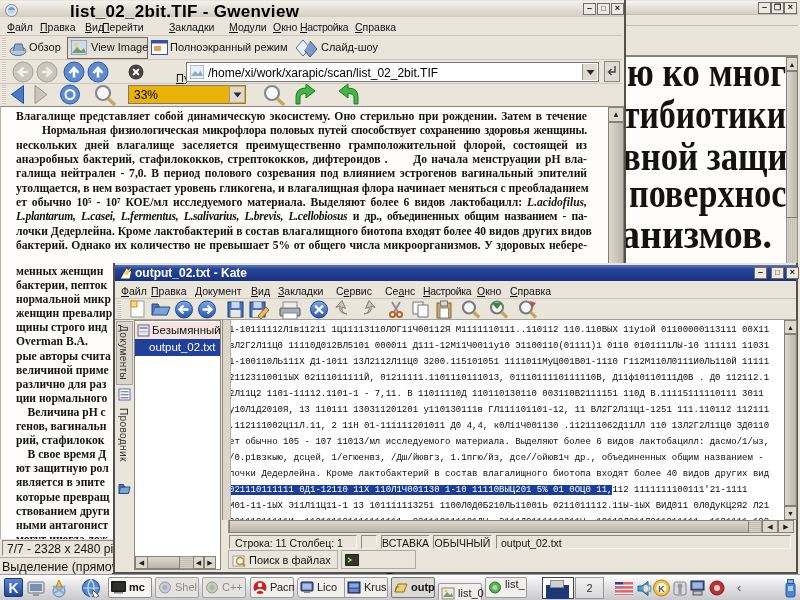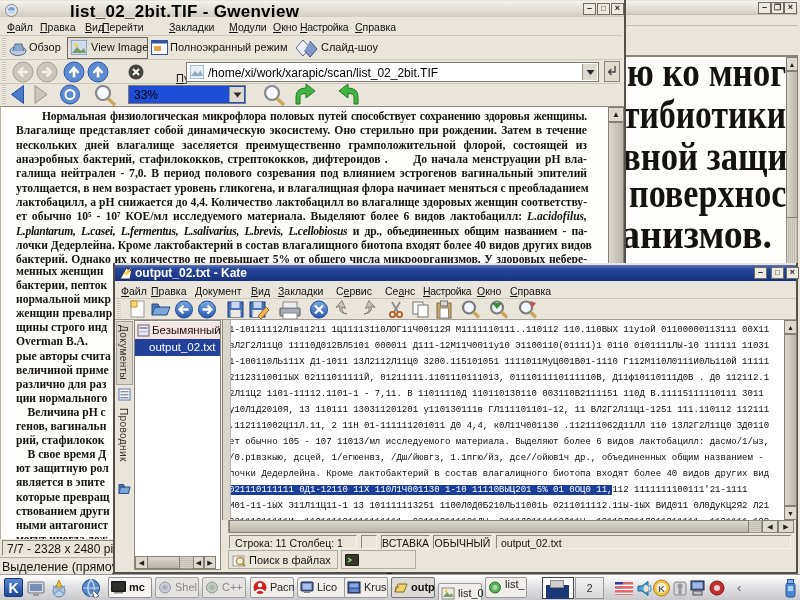--- a/index.html
+++ b/index.html
@@ -139,45 +139,44 @@
   <div class="abs" style="left:0; top:84px; right:2px; height:22px;">
     <div class="abs handle" style="left:2px; top:1px; height:19px;"></div>
     <svg class="abs" style="left:8px; top:0;" width="118" height="22">
       <path d="M15.5 1.5 L3.5 10.5 L15.5 19.5 Z" fill="#4a7ac8" stroke="#24509c"></path>
       <path d="M27 1.5 L39 10.5 L27 19.5 Z" fill="#cac6bc" stroke="#9a968c"></path>
       <circle cx="62" cy="10.5" r="9.5" fill="#5e8bd0" stroke="#2d57a5"></circle>
         <circle cx="62" cy="10.5" r="4.5" fill="none" stroke="#fff" stroke-width="2"></circle>
       <circle cx="95" cy="9" r="7" fill="#f6f9fe" stroke="#888" stroke-width="2.2"></circle>
         <line x1="100" y1="14.5" x2="107" y2="21" stroke="#c9a757" stroke-width="3.4"></line>
     </svg>
-    <div class="abs" style="left:128px; top:1px; width:118px; height:19px; background:#1d4ed8; border:1px solid #7d7970;">
+    <div class="abs" style="left:128px; top:1px; width:118px; height:19px; background:#eab308; border:1px solid #7d7970;">
       <div class="abs" style="left:5px; top:2px; font-size:12px;">33%</div>
       <div class="abs" style="right:1px; top:1px; width:15px; height:15px; background:#ddd9cf; border-left:1px solid #9a968c;">
         <svg width="15" height="15">
             <path d="M3.5 5.5 L7.5 10.5 L11.5 5.5 Z" fill="#2a2a2a"></path>
           </svg>
       </div>
     </div>
     <svg class="abs" style="left:262px; top:0;" width="100" height="22">
       <circle cx="10" cy="9" r="7" fill="#f6f9fe" stroke="#888" stroke-width="2.2"></circle>
         <line x1="15" y1="14.5" x2="22" y2="21" stroke="#c9a757" stroke-width="3.4"></line>
       <path d="M34 13 q0 -9 10 -9 l0 -4 9 7 -9 7 0 -4.5 q-6 0 -6 3.5 l0 7 -4 0 Z" fill="#44b544" stroke="#1e7a1e"></path>
       <path d="M96 13 q0 -9 -10 -9 l0 -4 -9 7 9 7 0 -4.5 q6 0 6 3.5 l0 7 4 0 Z" fill="#44b544" stroke="#1e7a1e"></path>
     </svg>
   </div>
 
   <div class="abs" style="left:0; top:106px; width:624px; height:433px; background:#fefdfb; border-top:1px solid #8d897f; border-left:1px solid #b5b1a6; overflow:hidden;">
     <div class="abs scan" style="left:15px; top:3px; width:571px; font-size:11.6px; line-height:14.35px;">
+      <div style="text-align:justify; text-align-last:justify;">Влагалище&nbsp;представляет&nbsp;собой&nbsp;динамическую&nbsp;экосистему.&nbsp;Оно&nbsp;стерильно&nbsp;при&nbsp;рождении.&nbsp;Затем&nbsp;в&nbsp;течение</div>
       <div style="text-align:justify; text-align-last:justify; text-indent:26px; letter-spacing:-0.2px;">Нормальная&nbsp;физиологическая&nbsp;микрофлора&nbsp;половых&nbsp;путей&nbsp;способствует&nbsp;сохранению&nbsp;здоровья&nbsp;женщины.</div>
-      <div style="text-align:justify; text-align-last:justify;">Влагалище&nbsp;представляет&nbsp;собой&nbsp;динамическую&nbsp;экосистему.&nbsp;Оно&nbsp;стерильно&nbsp;при&nbsp;рождении.&nbsp;Затем&nbsp;в&nbsp;течение</div>
       <div style="text-align:justify; text-align-last:justify;">нескольких&nbsp;дней&nbsp;влагалище&nbsp;заселяется&nbsp;преимущественно&nbsp;грамположительной&nbsp;флорой,&nbsp;состоящей&nbsp;из</div>
       <div style="text-align:justify; text-align-last:justify;">анаэробных&nbsp;бактерий,&nbsp;стафилококков,&nbsp;стрептококков,&nbsp;дифтероидов&nbsp;.&nbsp;&nbsp;&nbsp;&nbsp;&nbsp;&nbsp;До&nbsp;начала&nbsp;менструации&nbsp;pH&nbsp;вла-</div>
       <div style="text-align:justify; text-align-last:justify;">галища&nbsp;нейтрален&nbsp;-&nbsp;7,0.&nbsp;В&nbsp;период&nbsp;полового&nbsp;созревания&nbsp;под&nbsp;влиянием&nbsp;эстрогенов&nbsp;вагинальный&nbsp;эпителий</div>
       <div style="text-align:justify; text-align-last:justify;">утолщается,&nbsp;в&nbsp;нем&nbsp;возрастает&nbsp;уровень&nbsp;гликогена,&nbsp;и&nbsp;влагалищная&nbsp;флора&nbsp;начинает&nbsp;меняться&nbsp;с&nbsp;преобладанием</div>
-      <div style="text-align:justify; text-align-last:justify;">лактобацилл,&nbsp;а&nbsp;pH&nbsp;снижается&nbsp;до&nbsp;4,4.&nbsp;Количество&nbsp;лактобацилл&nbsp;во&nbsp;влагалище&nbsp;здоровых&nbsp;женщин&nbsp;соответству-</div>
       <div style="text-align:justify; text-align-last:justify;">ет&nbsp;обычно&nbsp;10⁵&nbsp;-&nbsp;10⁷&nbsp;КОЕ/мл&nbsp;исследуемого&nbsp;материала.&nbsp;Выделяют&nbsp;более&nbsp;6&nbsp;видов&nbsp;лактобацилл:&nbsp;<i>L.acidofilus,</i></div>
       <div style="text-align:justify; text-align-last:justify; letter-spacing:-0.3px;"><i>L.plantarum,&nbsp;L.casei,&nbsp;L.fermentus,&nbsp;L.salivarius,&nbsp;L.brevis,&nbsp;L.cellobiosus</i>&nbsp;и&nbsp;др.,&nbsp;объединенных&nbsp;общим&nbsp;названием&nbsp;-&nbsp;па-</div>
       <div style="text-align:justify; text-align-last:justify;">лочки&nbsp;Дедерлейна.&nbsp;Кроме&nbsp;лактобактерий&nbsp;в&nbsp;состав&nbsp;влагалищного&nbsp;биотопа&nbsp;входят&nbsp;более&nbsp;40&nbsp;видов&nbsp;других&nbsp;видов</div>
       <div style="text-align:justify; text-align-last:justify;">бактерий.&nbsp;Однако&nbsp;их&nbsp;количество&nbsp;не&nbsp;превышает&nbsp;5%&nbsp;от&nbsp;общего&nbsp;числа&nbsp;микроорганизмов.&nbsp;У&nbsp;здоровых&nbsp;небере-</div>
     </div>
     <div class="abs scan" style="left:15px; top:158px; width:160px; font-size:11.6px; line-height:14.1px; white-space:pre;">менных женщин
 бактерии, пепток
 нормальной микр
 женщин превалир
 щины строго инд

